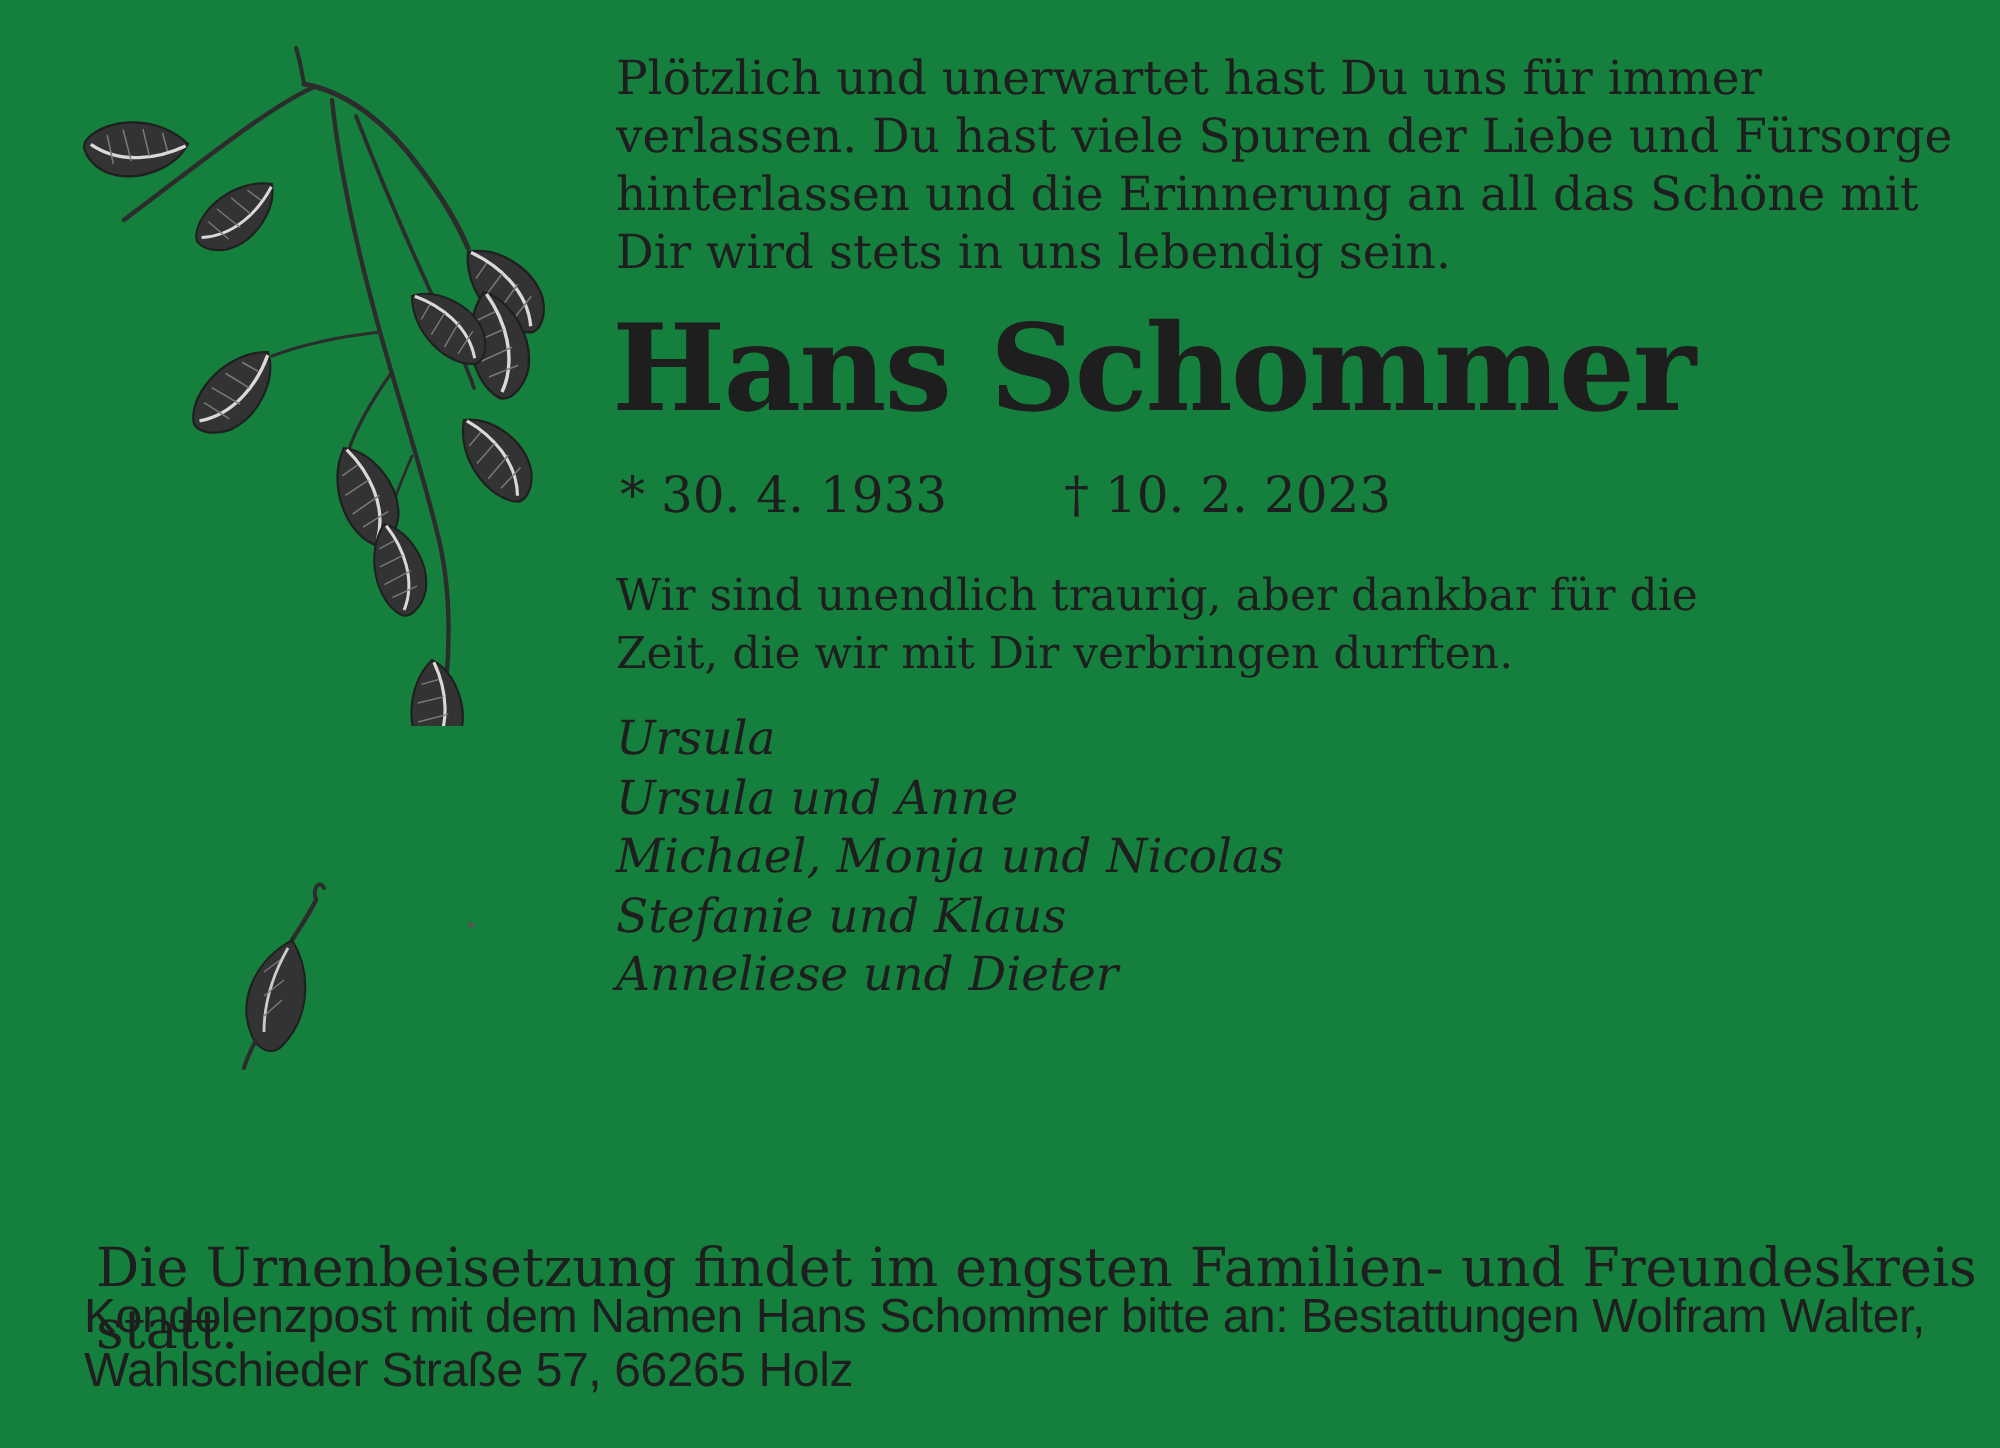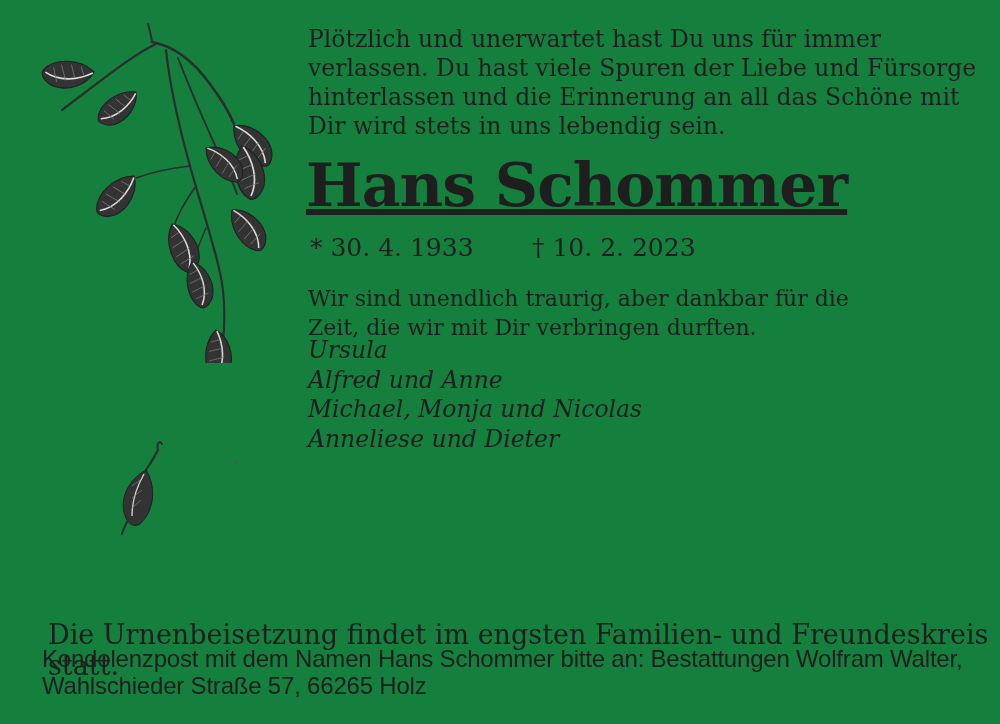--- a/index.html
+++ b/index.html
@@ -15,34 +15,34 @@
   .branch{left:36px;top:18px;}
   .fallen-leaf{left:112px;top:440px;}
   .speck{position:absolute;left:234px;top:461px;width:3px;height:3px;background:#555;border-radius:50%;}
   .intro{
     position:absolute;left:308px;top:25px;
     font-size:23.5px;line-height:29px;
     white-space:pre-line;
   }
   .name{
     position:absolute;left:306px;top:150px;margin:0;
-    font-size:60px;font-weight:bold;letter-spacing:-1px;text-decoration:underline;
+    font-size:60px;font-weight:bold;letter-spacing:-1px;
   }
   .dates{
     position:absolute;left:310px;top:233px;
     font-size:25px;
   }
   .dates .birth{display:inline-block;width:222px;}
   .gratitude{
     position:absolute;left:308px;top:284px;
     font-size:22px;line-height:29px;
     white-space:pre-line;
   }
   .mourners{
-    position:absolute;left:308px;top:336px;
+    position:absolute;left:308px;top:355px;
     margin:0;padding:0;list-style:none;
     font-style:italic;font-size:23.5px;line-height:29.5px;
   }
   .place-date{
     position:absolute;left:48px;top:553px;
     font-size:24px;
   }
   .burial{
     position:absolute;left:48px;top:619px;
     font-size:27px;
@@ -111,22 +111,23 @@
 
   <div class="dates">
     <span class="birth">* 30. 4. 1933</span><span class="death">† 10. 2. 2023</span>
   </div>
 
   <div class="gratitude">Wir sind unendlich traurig, aber dankbar für die
 Zeit, die wir mit Dir verbringen durften.</div>
 
   <ul class="mourners">
     <li>Ursula</li>
-    <li>Alfred und Anne</li>
+    <li>Ursula und Anne</li>
     <li>Michael, Monja und Nicolas</li>
+    <li>Stefanie und Klaus</li>
     <li>Anneliese und Dieter</li>
   </ul>
 
 
   <div class="burial">Die Urnenbeisetzung findet im engsten Familien- und Freundeskreis statt.</div>
 
   <div class="condolence">Kondolenzpost mit dem Namen Hans Schommer bitte an: Bestattungen Wolfram Walter,
 Wahlschieder Straße 57, 66265 Holz</div>
 
 </div>

